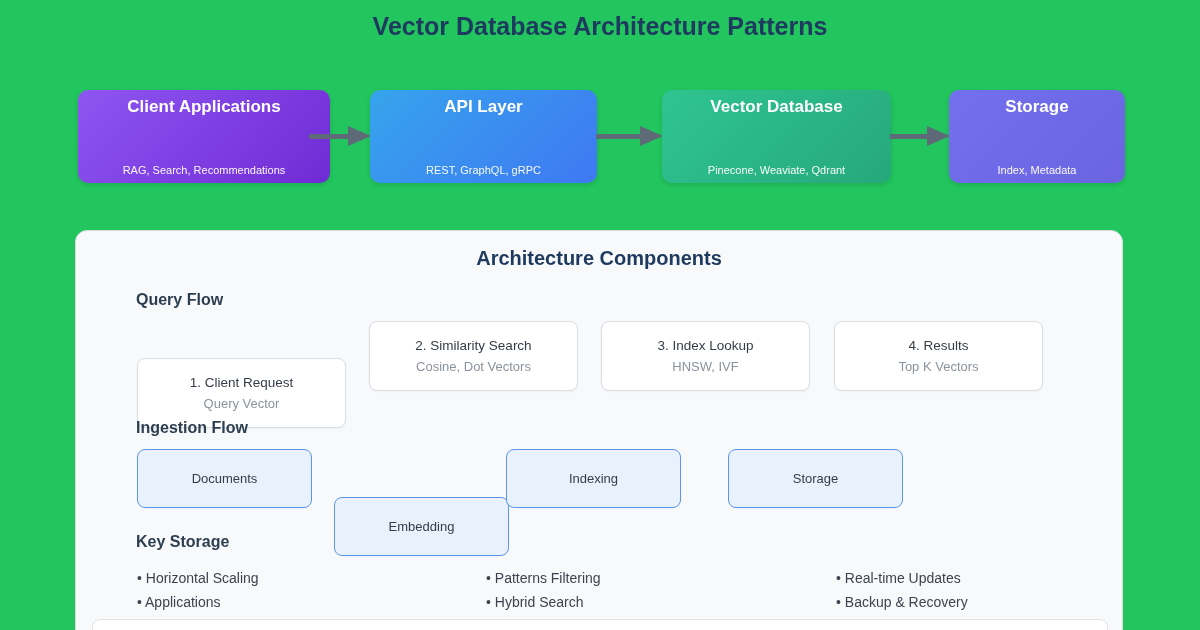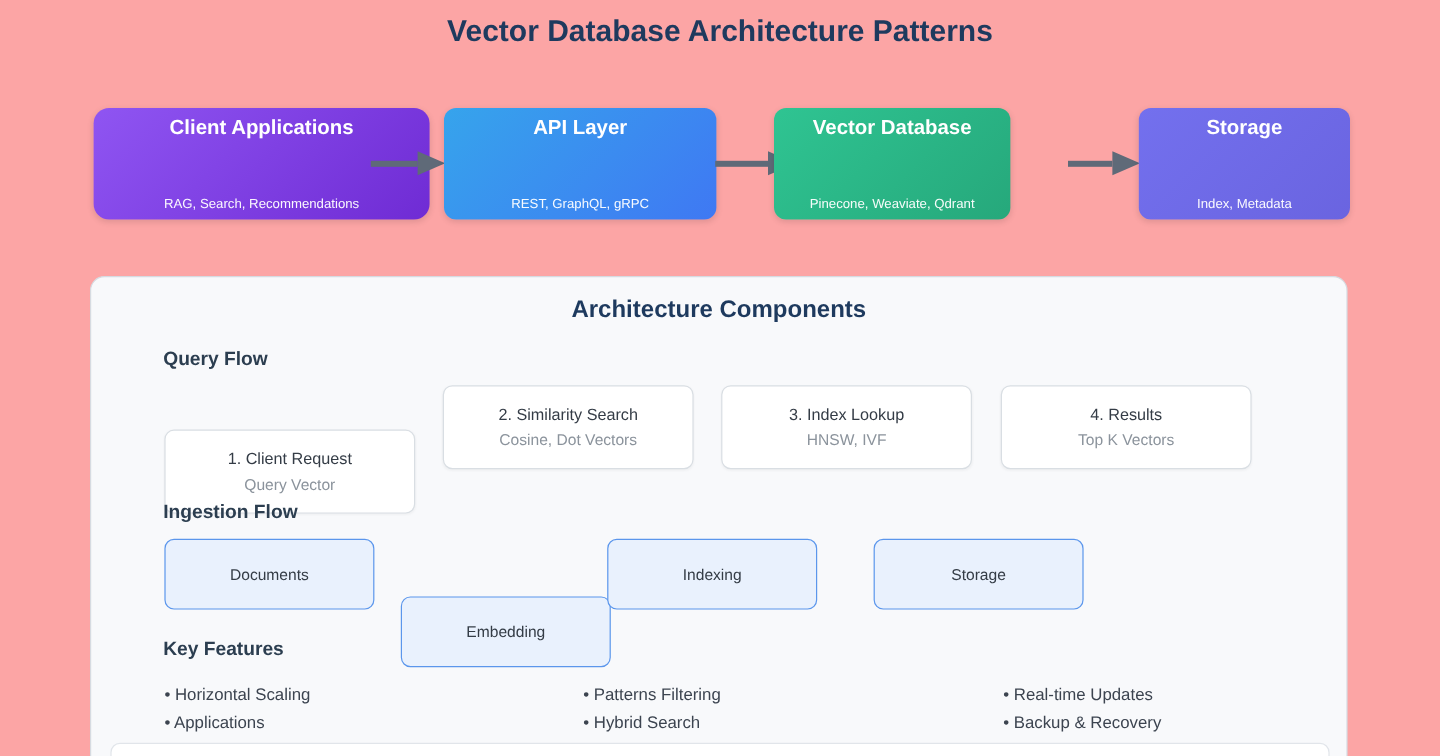--- a/index.html
+++ b/index.html
@@ -1,31 +1,31 @@
 <!DOCTYPE html>
 <html><head>
 <meta charset="utf-8">
 <style>
   * { margin: 0; padding: 0; box-sizing: border-box; }
   html, body { width: 1200px; height: 630px; overflow: hidden; background: #ffffff;
     font-family: "Liberation Sans", sans-serif; }
-  .stage { position: relative; width: 1200px; height: 630px; background: #fca5a5; }
+  .stage { position: relative; width: 1200px; height: 630px; background: #22c55e; }
 
   .page-title { position: absolute; top: 12px; left: 0; width: 100%;
     text-align: center; font-size: 25px; font-weight: bold; color: #1e3a5e; }
 
   
   .flow-node { position: absolute; top: 90px; height: 93px; border-radius: 10px;
     display: flex; flex-direction: column; align-items: center; justify-content: center;
     gap: 7px; color: #fff; box-shadow: 0 2px 5px rgba(0,0,0,0.12); }
   .flow-node .fn-title { font-size: 17px; font-weight: bold; }
   .flow-node .fn-sub { font-size: 11px; color: rgba(255,255,255,0.96); margin-top: 40px; }
-  .node1 { left: 78px;  width: 280px; border-radius: 13px; }
+  .node1 { left: 78px;  width: 252px; }
   .node2 { left: 370px; width: 227px; }
-  .node3 { left: 645px; width: 197px; }
+  .node3 { left: 662px; width: 229px; }
   .node4 { left: 949px; width: 176px; }
 
   .arrow { position: absolute; top: 126px; height: 20px; display: flex; align-items: center; }
   .arrow .line { flex: 1; height: 5px; background: #5f6a78; }
   .arrow .head { width: 0; height: 0; border-top: 10px solid transparent;
     border-bottom: 10px solid transparent; border-left: 23px solid #5f6a78; }
   .arrow1 { left: 309px; width: 62px; }
   .arrow2 { left: 596px; width: 67px; }
   .arrow3 { left: 890px; width: 60px; }
 
@@ -125,21 +125,21 @@
       <div class="qc-sub">Top K Vectors</div>
     </div>
 
     <div class="section-heading h-ingest">Ingestion Flow</div>
 
     <div class="icard ic1">Documents</div>
     <div class="icard ic2">Embedding</div>
     <div class="icard ic3">Indexing</div>
     <div class="icard ic4">Storage</div>
 
-    <div class="section-heading h-features">Key Features</div>
+    <div class="section-heading h-features">Key Storage</div>
 
     <div class="feature-item f-c1 f-r1">• Horizontal Scaling</div>
     <div class="feature-item f-c1 f-r2">• Applications</div>
     <div class="feature-item f-c2 f-r1">• Patterns Filtering</div>
     <div class="feature-item f-c2 f-r2">• Hybrid Search</div>
     <div class="feature-item f-c3 f-r1">• Real-time Updates</div>
     <div class="feature-item f-c3 f-r2">• Backup &amp; Recovery</div>
 
     <div class="partial-card"></div>
   </div>

